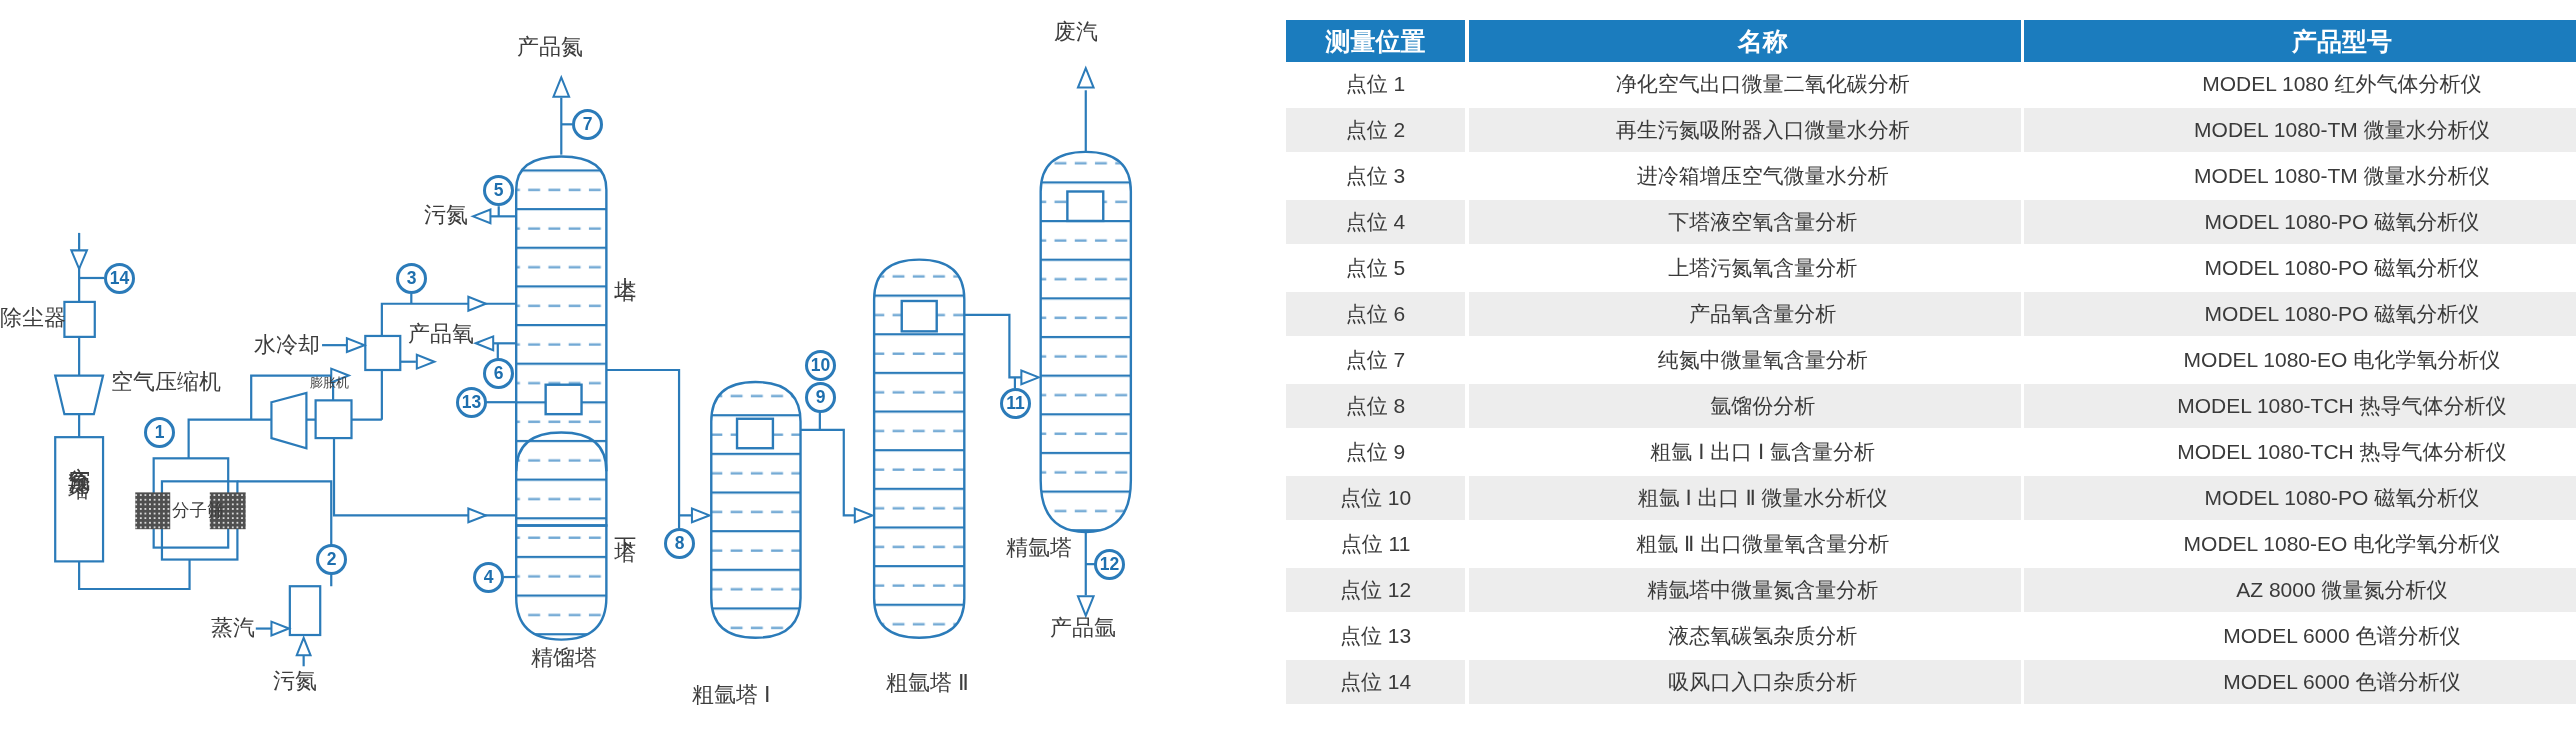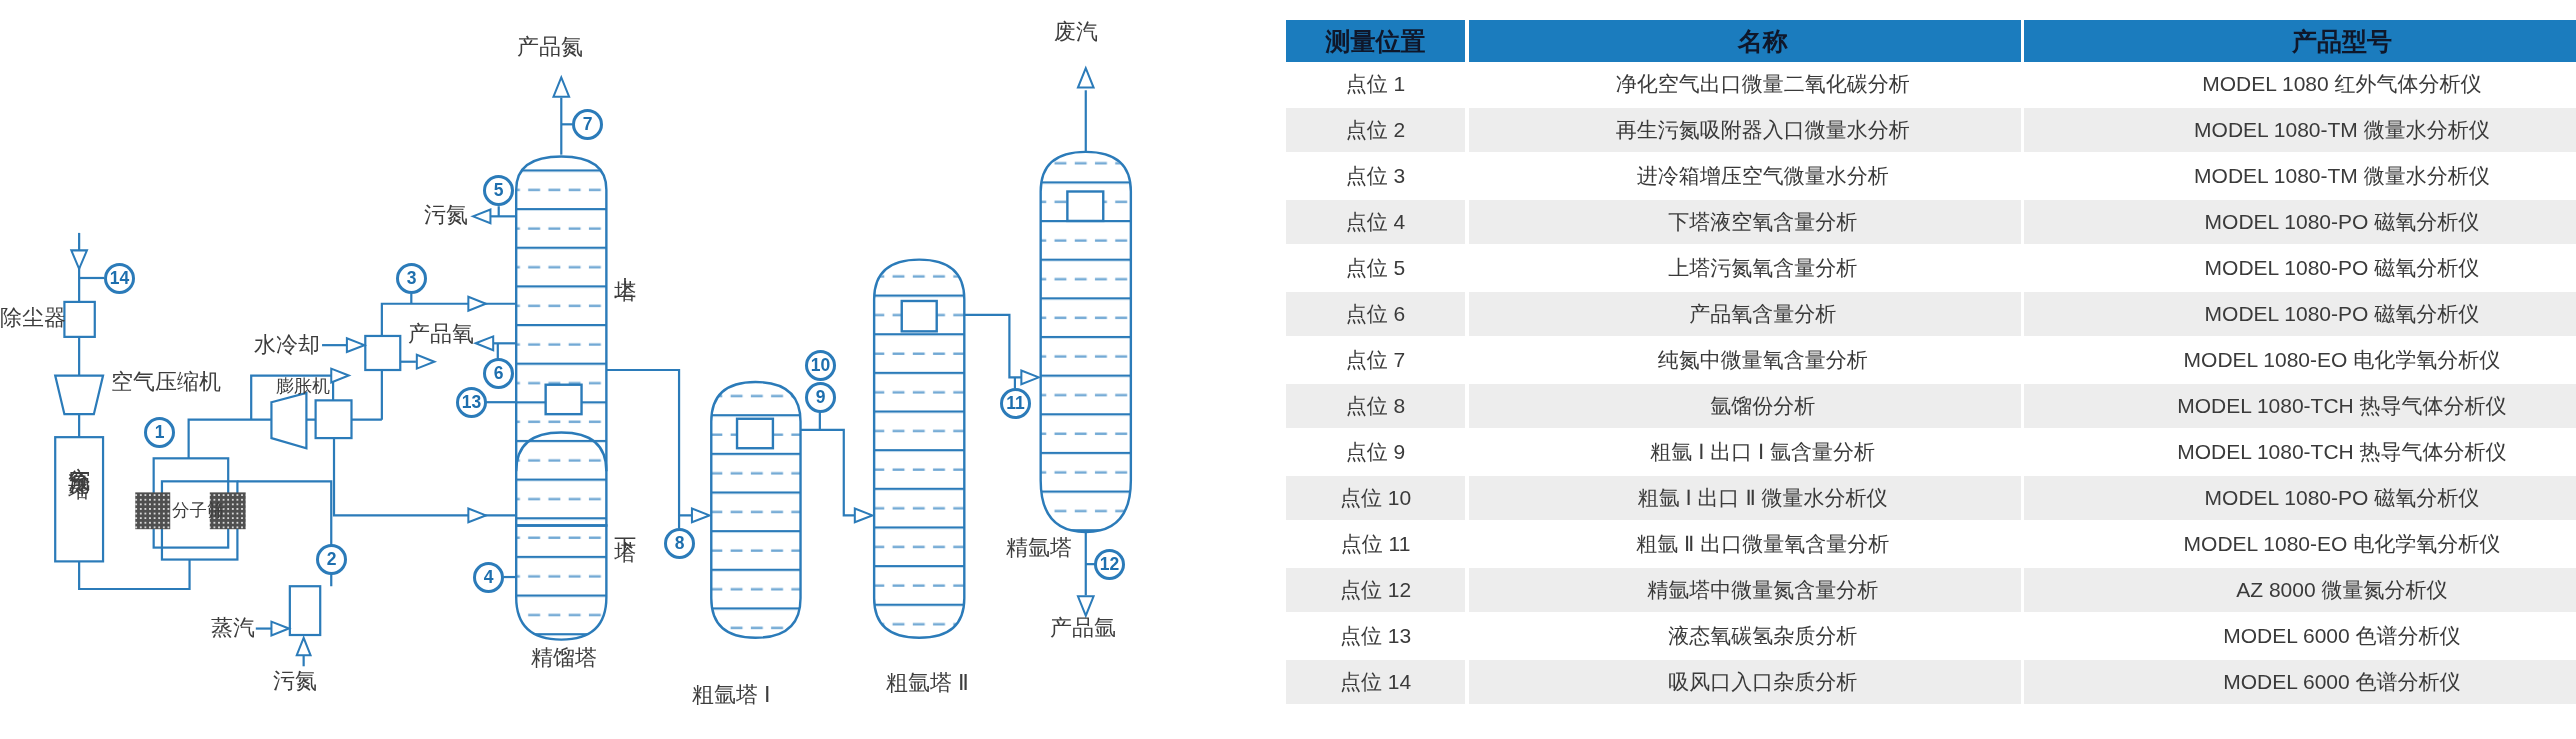--- a/index.html
+++ b/index.html
@@ -1,30 +1,30 @@
 <!DOCTYPE html>
 <html style="font-size:14.7px"><head>
 <meta charset="utf-8">
 <style>
   html,body{margin:0;padding:0;background:#fff;font-family:"Liberation Sans",sans-serif;}
   #stage{position:relative;width:2576px;height:740px;background:#fff;overflow:hidden;}
   
   #diagram{position:absolute;left:0;top:0;width:1279px;height:740px;}
   #pipes-svg{position:absolute;left:0;top:0;}
   .lbl{position:absolute;color:#3d3d3d;font-size:22px;line-height:1.15;white-space:nowrap;}
-  .lbl.small{font-size:18px;}
+  .lbl.small{font-size:13px;margin-left:34px;}
   .lbl.mid{font-size:17.5px;}
   .lbl.vert{writing-mode:vertical-rl;text-orientation:upright;letter-spacing:2.8px;}
   .pt{position:absolute;width:25px;height:25px;border:3.2px solid #2b7bb9;border-radius:50%;
       background:#fff;color:#1e6fae;font-size:17.5px;font-weight:600;
       display:flex;align-items:center;justify-content:center;z-index:6;}
   
   #spec-table{position:absolute;left:1286px;top:20px;width:1290px;}
   .thead{display:flex;height:42px;}
-  .thead .hc{background:#1b7cbe;color:#0f172a;font-size:25px;font-weight:600;
+  .thead .hc{background:#1b7cbe;color:#ffffff;font-size:25px;font-weight:600;
       display:flex;align-items:center;justify-content:center;}
   .gap{width:3.7px;background:#fff;flex:0 0 3.7px;}
   .c1{flex:0 0 179px;width:179px;}
   .c2{flex:0 0 516px;width:516px;padding-left:36px;}
   .c3{flex:0 0 587px;width:587px;padding-left:24px;}
   .trow{display:flex;height:44px;border-bottom:2.8px solid #fff;}
   .trow .tc{background:#fff;color:#3a3a3a;font-size:21px;
       display:flex;align-items:center;justify-content:center;white-space:nowrap;}
   .trow.alt .tc{background:#ededed;}
 </style>

